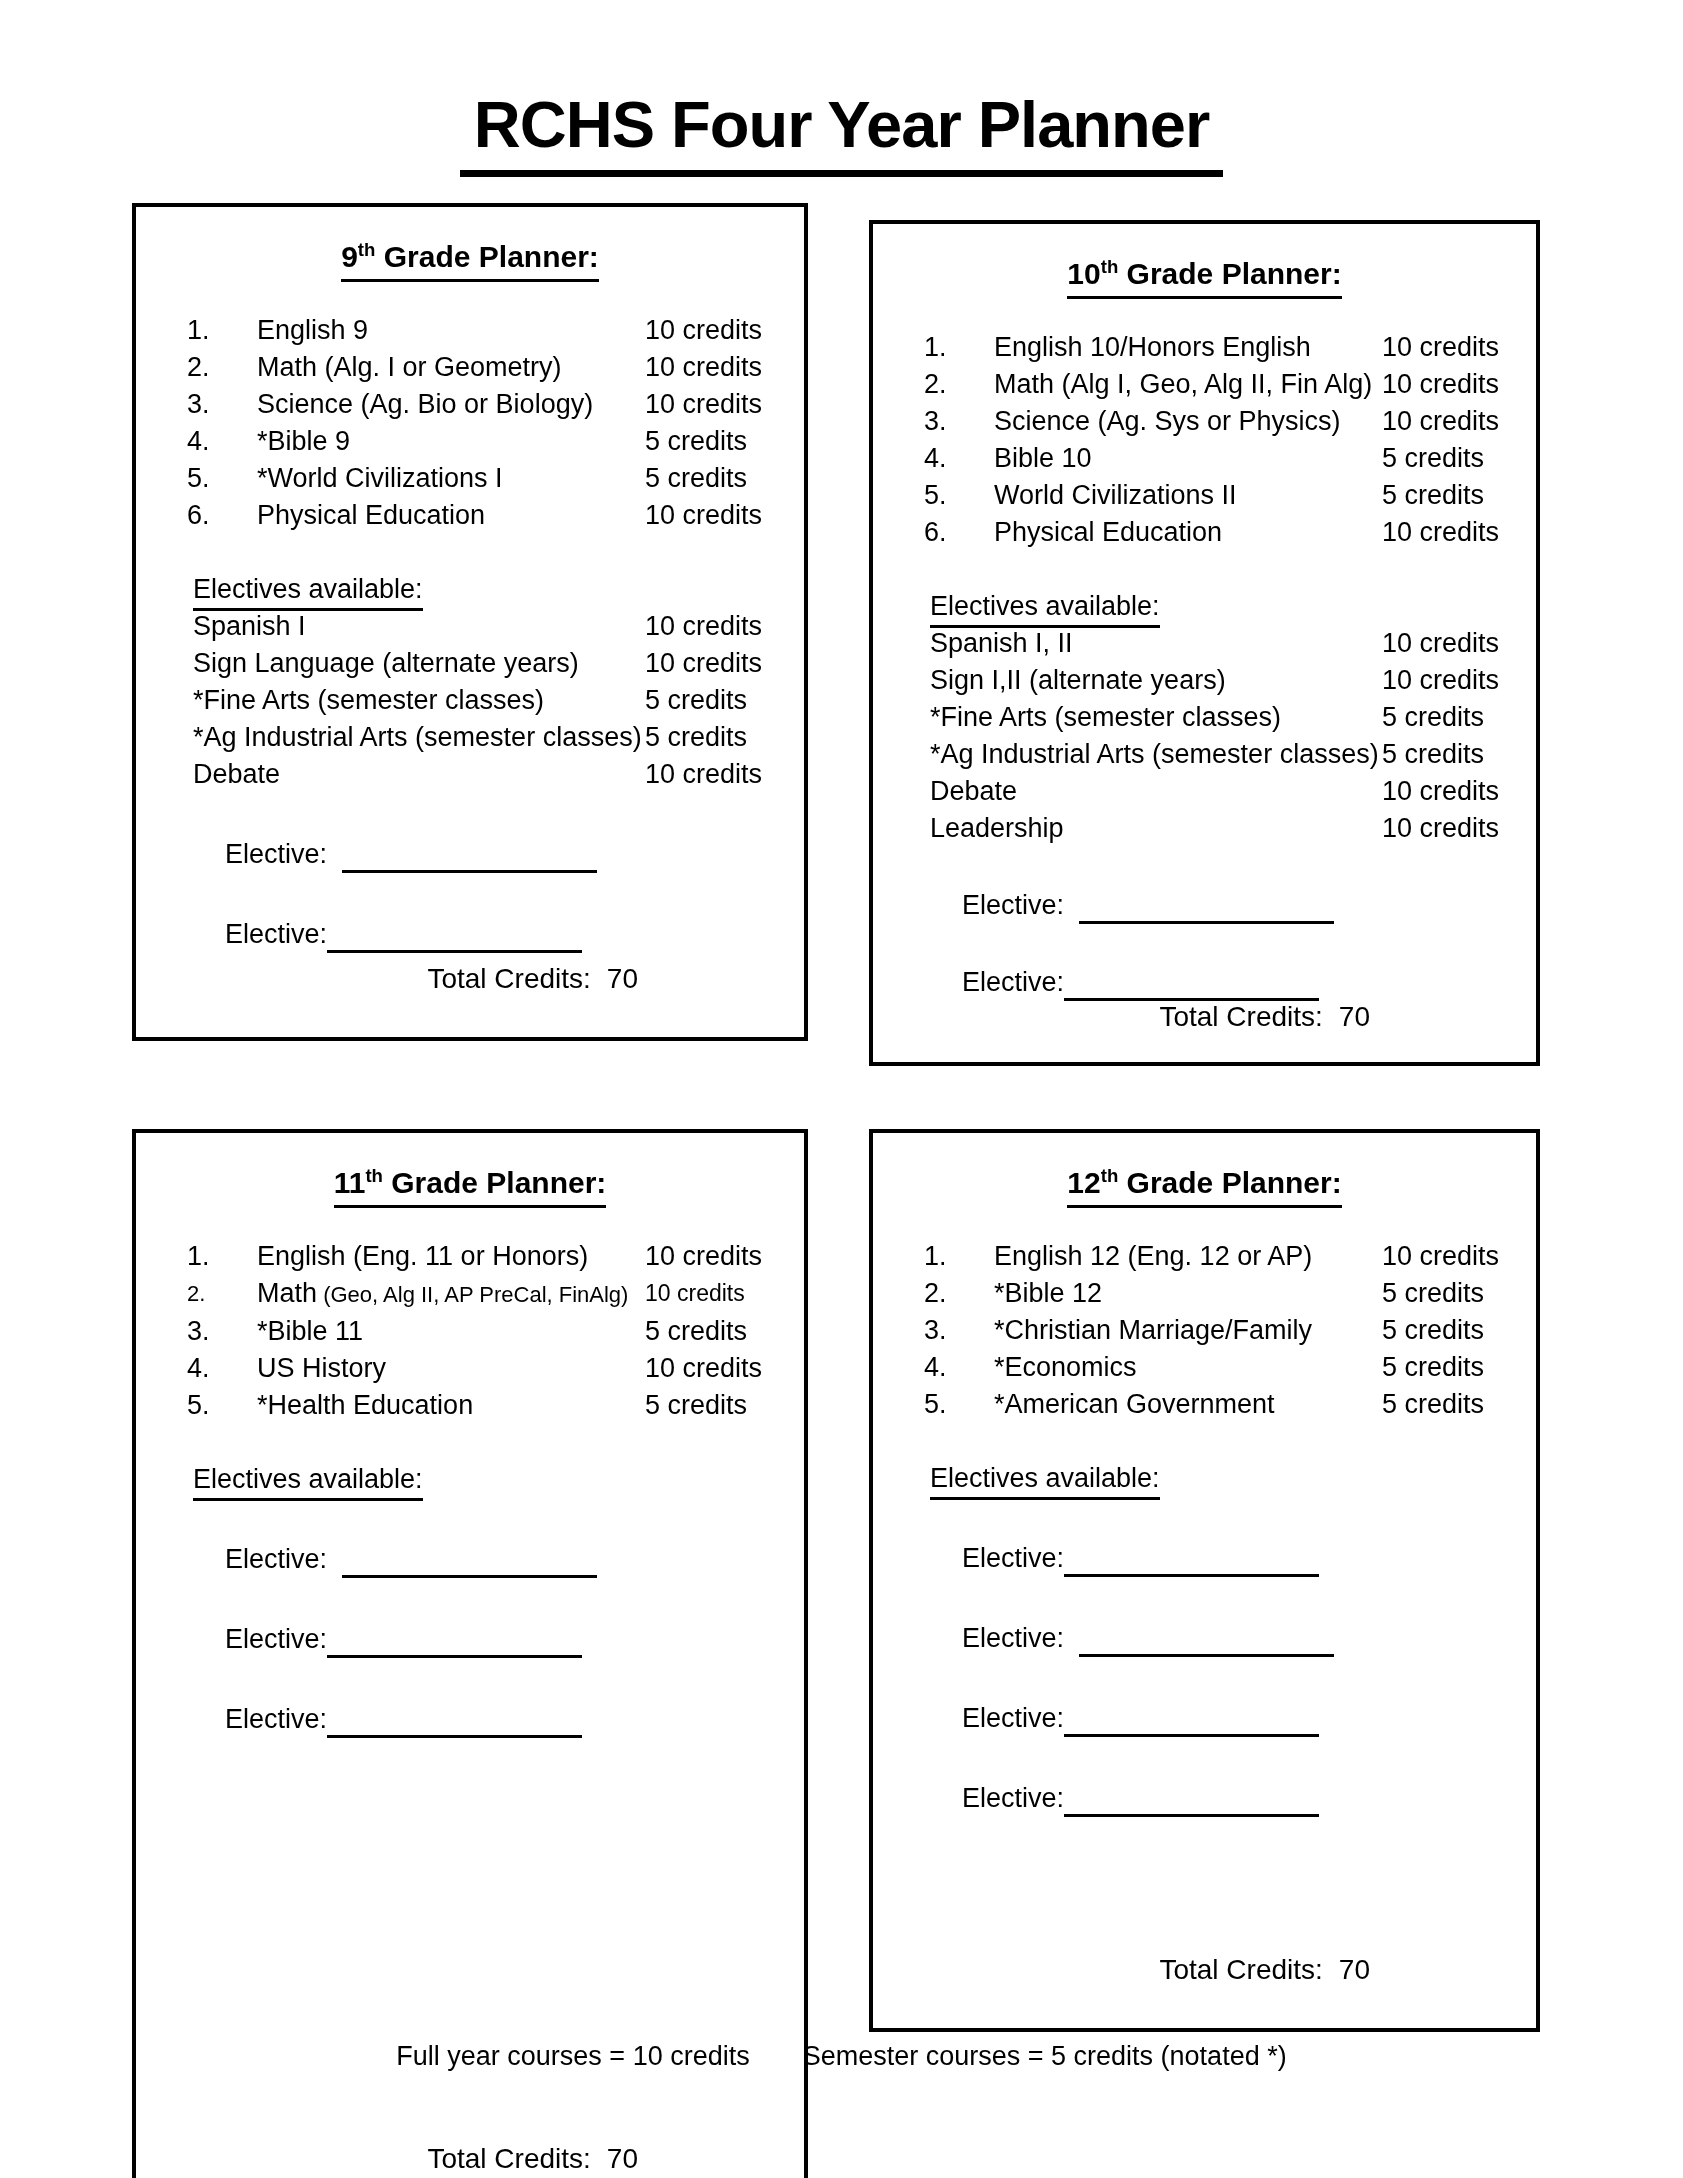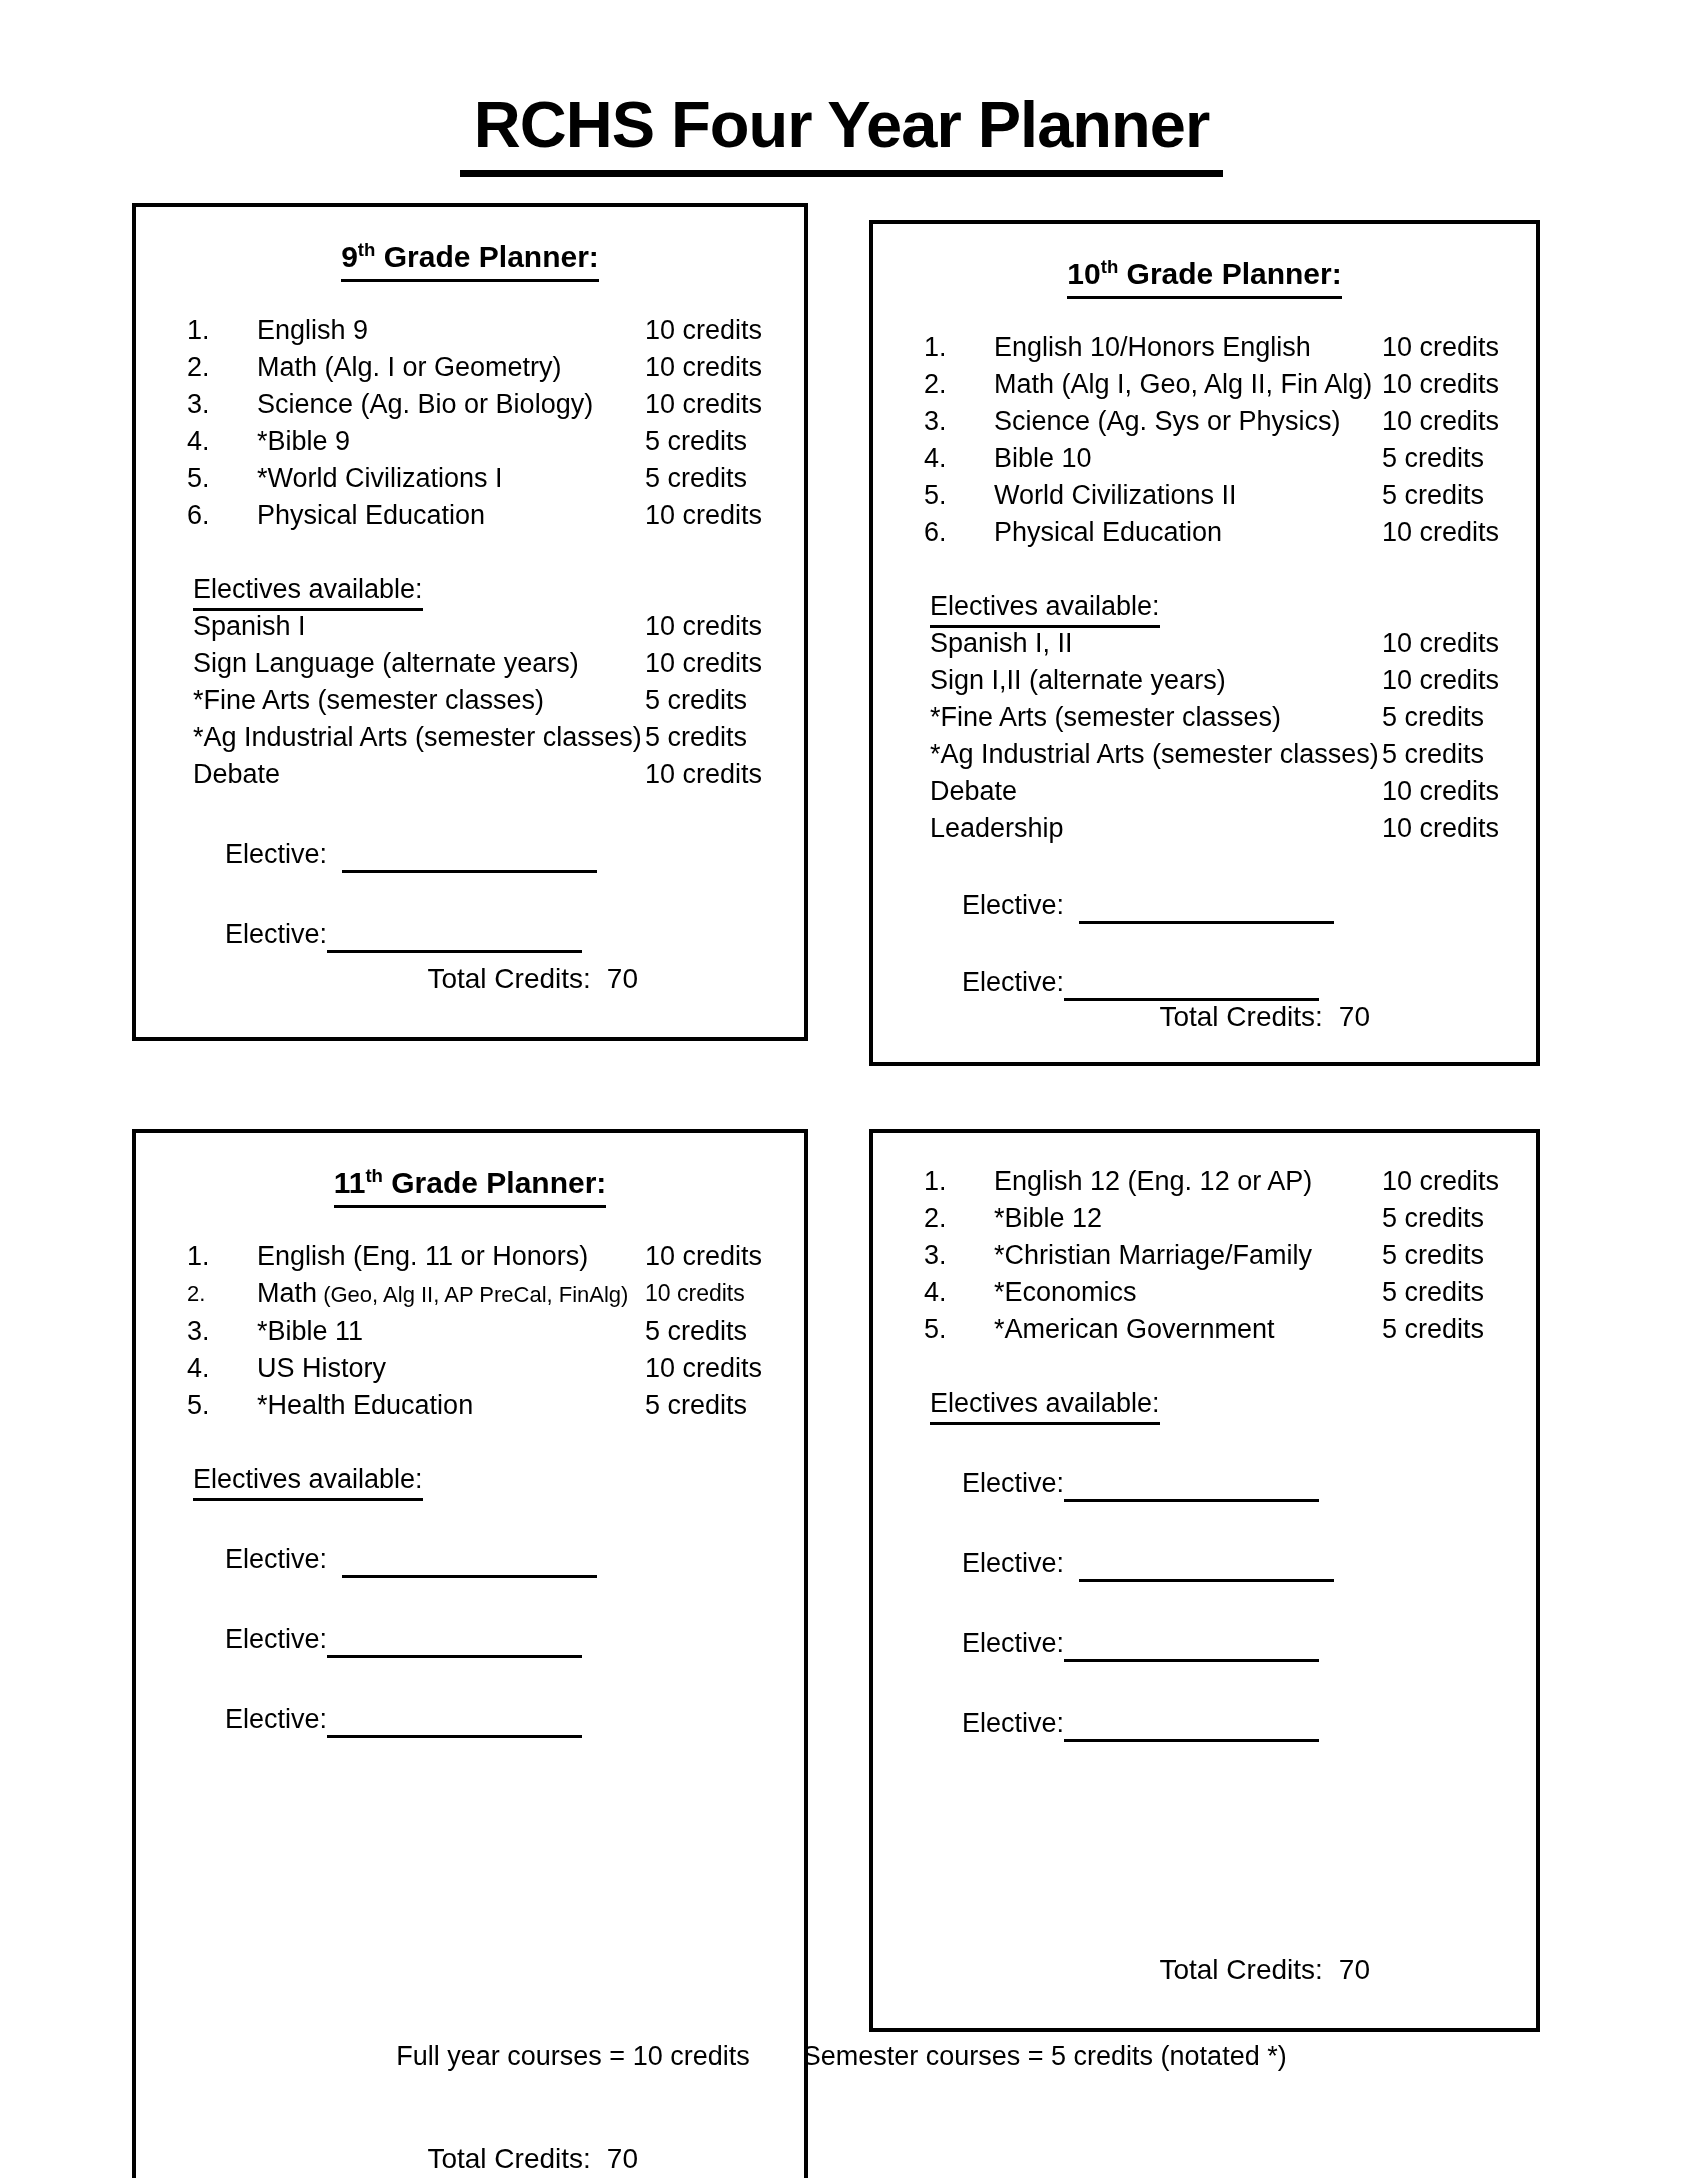--- a/index.html
+++ b/index.html
@@ -147,20 +147,21 @@
       <span class="blankline"></span>
     </div>
   <div class="blank-row">
       <span>Elective:</span>
       <span class="blankline"></span>
     </div>
   <div class="total-row"><span>Total Credits:</span><span class="tval">70</span></div>
 </div>
 
 <div class="box" id="box-g12">
+  <div class="box-title"><span class="u"><span>12</span><sup>th</sup><span> Grade Planner:</span></span></div>
   <div class="course-list">
     <div class="row"><span class="num">1.</span><span class="cname">English 12 (Eng. 12 or AP)</span><span class="credits">10 credits</span></div>
     <div class="row"><span class="num">2.</span><span class="cname">*Bible 12</span><span class="credits">5 credits</span></div>
     <div class="row"><span class="num">3.</span><span class="cname">*Christian Marriage/Family</span><span class="credits">5 credits</span></div>
     <div class="row"><span class="num">4.</span><span class="cname">*Economics</span><span class="credits">5 credits</span></div>
     <div class="row"><span class="num">5.</span><span class="cname">*American Government</span><span class="credits">5 credits</span></div>
   </div>
   <div class="electives-heading"><span class="u">Electives available:</span></div>
   <div class="blank-row">
       <span>Elective:</span>

